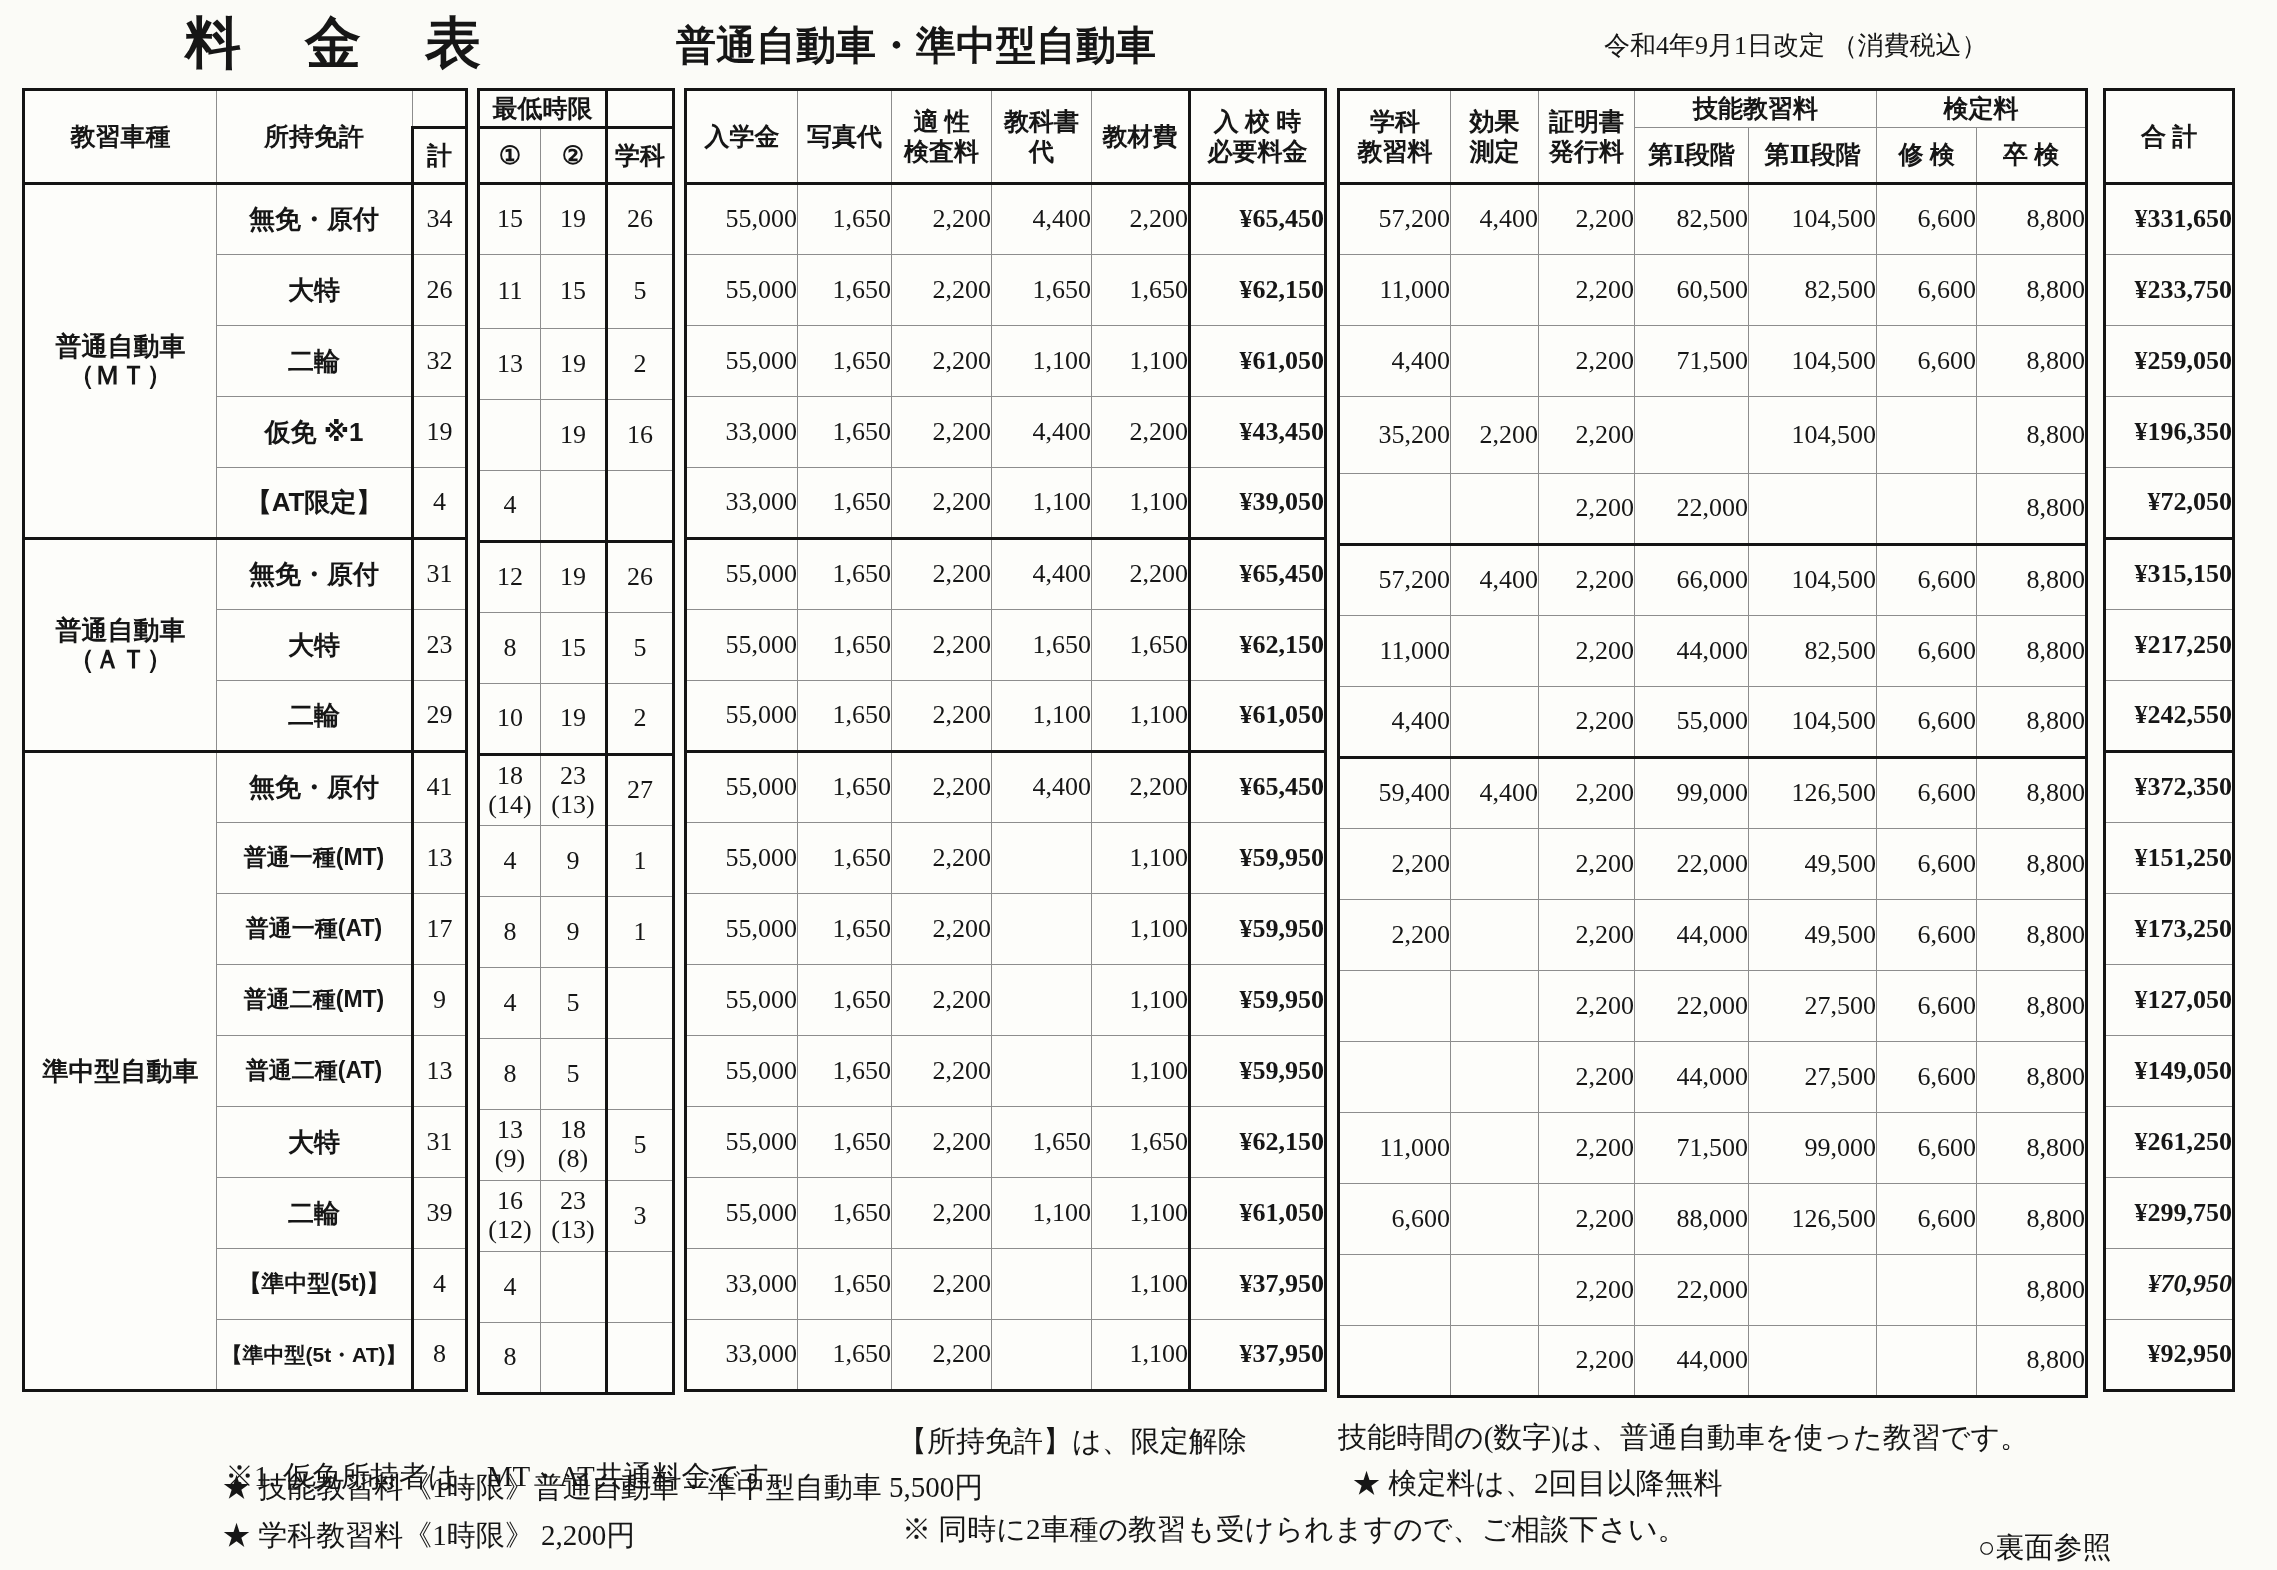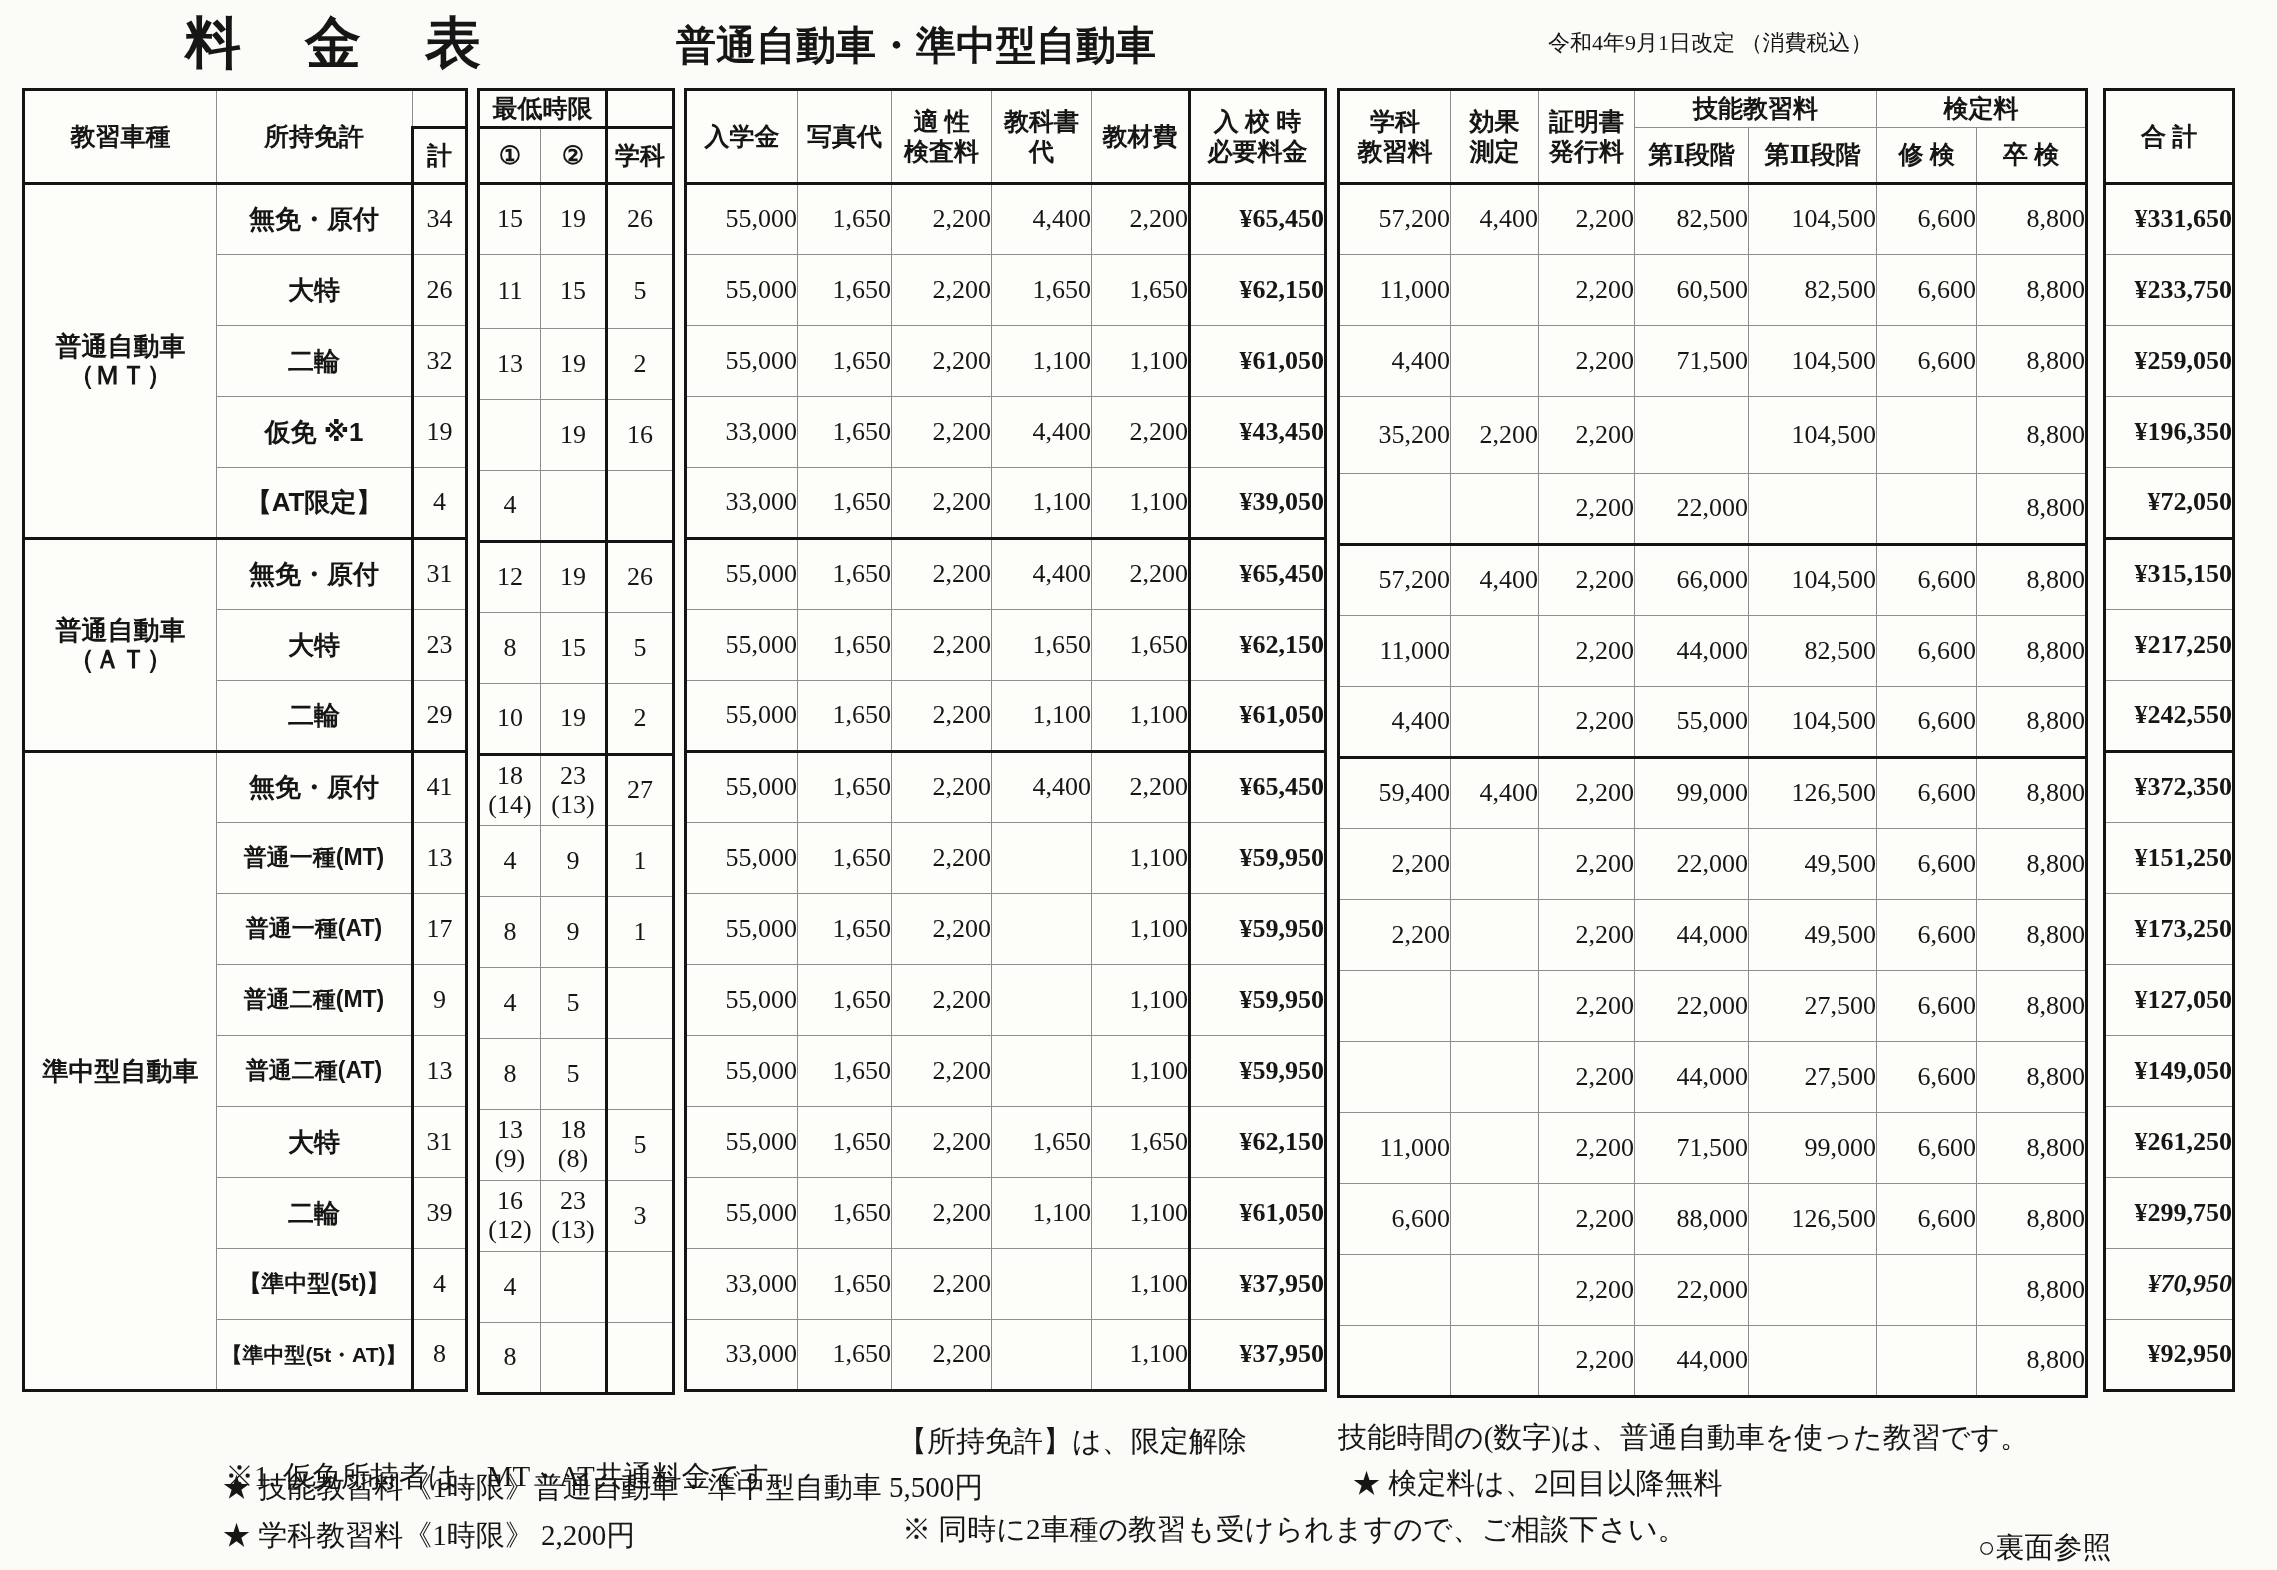--- a/index.html
+++ b/index.html
@@ -10,21 +10,21 @@
   }
   .page-title{
     position:absolute;left:185px;top:6px;font-size:56px;font-weight:700;
     letter-spacing:4px;margin:0;
   }
   .page-subtitle{
     position:absolute;left:676px;top:18px;font-size:40px;font-weight:700;margin:0;
     font-family:"Liberation Sans","DejaVu Sans",sans-serif;
   }
   .revision-note{
-    position:absolute;left:1548px;top:28px;font-size:22px;font-family:Liberation Serif, serif;
+    position:absolute;left:1604px;top:28px;font-size:26px;font-family:Liberation Serif, serif;
   }
   table.blk{
     position:absolute;top:88px;border-collapse:collapse;table-layout:fixed;
     background:#fdfdfa;border:3px solid #141414;
   }
   .blk th,.blk td{
     border:1px solid #8d8d8d;overflow:hidden;white-space:pre-line;
     padding:0;vertical-align:middle;
   }
   .blk th{font-weight:600;font-size:25px;line-height:1.18;text-align:center;}

